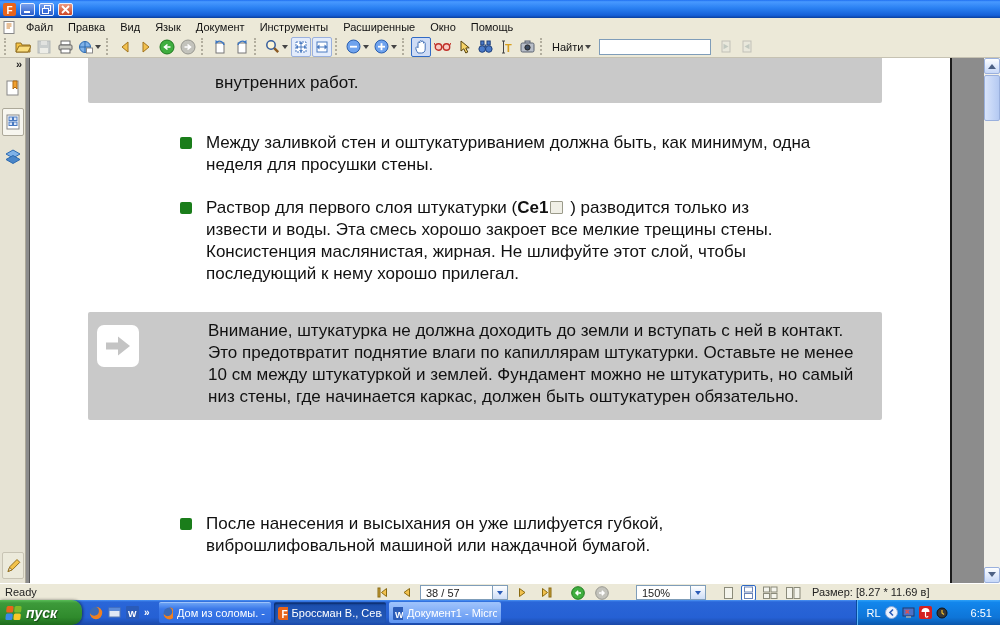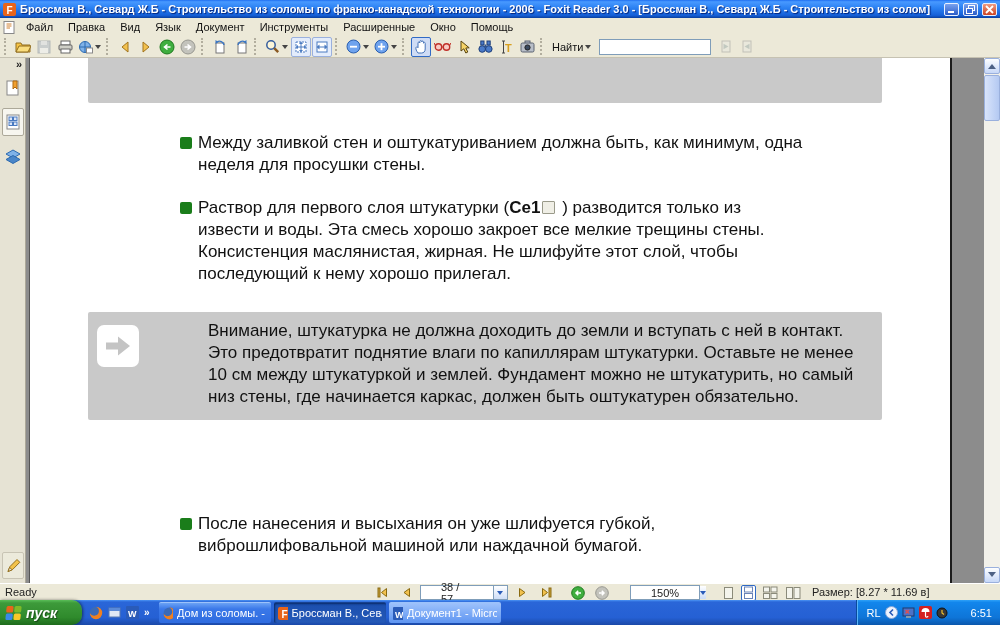--- a/index.html
+++ b/index.html
@@ -46,21 +46,21 @@
   .pencil-btn{position:absolute;bottom:4px;left:2px;width:22px;height:27px;display:flex;align-items:center;
     justify-content:center;border:1px solid #c8c4b4;border-radius:2px;background:#eceadb}
 
   .page{position:absolute;left:29px;top:0;width:923px;height:525px;background:#fff;
     border-left:1px solid #555;border-right:2px solid #1c1c1c;overflow:hidden;color:#111}
   .doc-text{font-size:17px;line-height:22px;white-space:pre-wrap}
   .graybox{position:absolute;left:58px;width:794px;background:#c9c9c9;border-radius:2px}
   #box-top{top:-33px;height:78px}
   #box-top .l1{position:absolute;top:25px;left:127px;white-space:nowrap}
   #box-top .l2{position:absolute;top:47px;left:127px;white-space:nowrap}
-  .bullet-row{position:absolute;left:150px;width:740px;display:flex;gap:6px}
+  .bullet-row{position:absolute;left:150px;width:740px;display:flex;gap:14px}
   .bullet-sq{flex:0 0 12px;height:12px;margin-top:5px;border-radius:2px;background:#1a7d1a}
   .bullet-text{width:705px}
   #b1{top:74px}#b2{top:139px}#b3{top:390px}#b4{top:455px}
   .swatch{display:inline-block;width:13px;height:13px;border:1px solid #9a9a8a;margin:0 2px;vertical-align:-1px;border-radius:1px}
   .callout{top:254px;height:108px}
   .callout-icon{position:absolute;left:9px;top:13px;width:42px;height:42px;background:#fff;border-radius:7px;
     display:flex;align-items:center;justify-content:center}
   .callout-text{position:absolute;left:120px;top:8px;width:690px}
 
   
@@ -72,26 +72,26 @@
   .arr-down{width:0;height:0;border:4px solid transparent;border-top:5px solid #4d6185;margin-bottom:-3px}
   .sthumb{position:absolute;left:0;top:17px;width:16px;height:46px;border:1px solid #9ab0dd;border-radius:2px;
     background:linear-gradient(90deg,#d8e4fb,#b4c9f2)}
 
   
   .statusbar{position:absolute;top:583px;left:0;width:1000px;height:17px;background:#ece9d8;
     border-top:1px solid #fff;font-size:11px;color:#222}
   .ready{position:absolute;left:5px;top:2px}
   .pagenav{position:absolute;left:372px;top:0;height:17px;display:flex;align-items:center;gap:4px}
   .combo{height:15px;background:#fff;border:1px solid #7f9db9;display:flex;align-items:center}
-  .combo .val{padding:0 20px;font-size:11px}
+  .combo .val{padding:0 5px;font-size:11px}
   .combo .cdd{width:15px;height:13px;background:linear-gradient(#fff,#cdddf7);border-left:1px solid #7f9db9;
     display:flex;align-items:center;justify-content:center;margin-left:auto}
   .combo .cdd i{width:0;height:0;border:3px solid transparent;border-top:4px solid #2a5bb8;margin-top:3px}
   .combo.page-combo{width:88px}
-  .combo.zoom-combo{width:70px;margin-left:14px}
+  .combo.zoom-combo{width:70px;margin-left:20px}
   .layouts{position:absolute;left:722px;top:1px;display:flex;gap:6px;align-items:center;height:15px}
   .lay-btn{display:flex;align-items:center;justify-content:center;padding:0 1px}
   .lay-btn.selected{border:1px solid #316ac5;background:#fff;border-radius:2px}
   .size-label{position:absolute;left:812px;top:2px;white-space:nowrap}
 
   
   .taskbar{position:absolute;top:600px;left:0;width:1000px;height:25px;display:flex;align-items:center;
     background:linear-gradient(180deg,#4b94f5 0%,#2a66d8 8%,#2560d4 70%,#1b49a8 100%)}
   .start{height:25px;width:82px;border-radius:0 10px 10px 0;display:flex;align-items:center;gap:4px;
     padding-left:5px;color:#fff;font-weight:bold;font-style:italic;font-size:14px;
@@ -119,21 +119,20 @@
 
 <div class="app">
 
   <div class="titlebar">
     <span>
       <svg width="13" height="13">
           <rect width="13" height="13" rx="2" fill="#e8641b"></rect>
           <text x="3.5" y="10.5" font-size="10" font-weight="bold" fill="#fff" font-family="Liberation Sans">F</text>
         </svg>
     </span>
-    <span class="title-text">Броссман В., Севард Ж.Б - Строительство из соломы по франко-канадской технологии - 2006 - Foxit Reader 3.0 - [Броссман В., Севард Ж.Б - Строительство из солом]</span>
     <span class="winbtn b-min">
       <svg width="8" height="8">
           <rect x="0" y="6" width="6" height="2" fill="#fff"></rect>
         </svg>
       </span>
     <span class="winbtn b-res">
       <svg width="9" height="9">
           <rect x="2.5" y="0.5" width="6" height="5" fill="none" stroke="#fff"></rect>
           <rect x="0.5" y="3.5" width="6" height="5" fill="#3a6cd8" stroke="#fff"></rect>
         </svg>
@@ -363,20 +362,21 @@
       <span class="pencil-btn">
         <svg width="16" height="16">
             <path d="M3 13.5 L5 8.5 L12 1.5 L14.8 4.3 L7.8 11.3 z" fill="#f2c24a" stroke="#96701d"></path>
             <path d="M3 13.5 l1.6-4.2 2.6 2.6 z" fill="#ece4cc" stroke="#96701d"></path>
           </svg>
         </span>
     </div>
 
     <div class="page">
       <div class="graybox doc-text" id="box-top">
+        <span class="l2">внутренних работ.</span>
       </div>
 
       <div class="bullet-row" id="b1">
         <span class="bullet-sq" style="background: rgb(26, 125, 26);"></span>
         <div class="bullet-text doc-text">Между заливкой стен и оштукатуриванием должна быть, как минимум, одна
 неделя для просушки стены.</div>
       </div>
 
       <div class="bullet-row" id="b2">
         <span class="bullet-sq" style="background: rgb(26, 125, 26);"></span>

